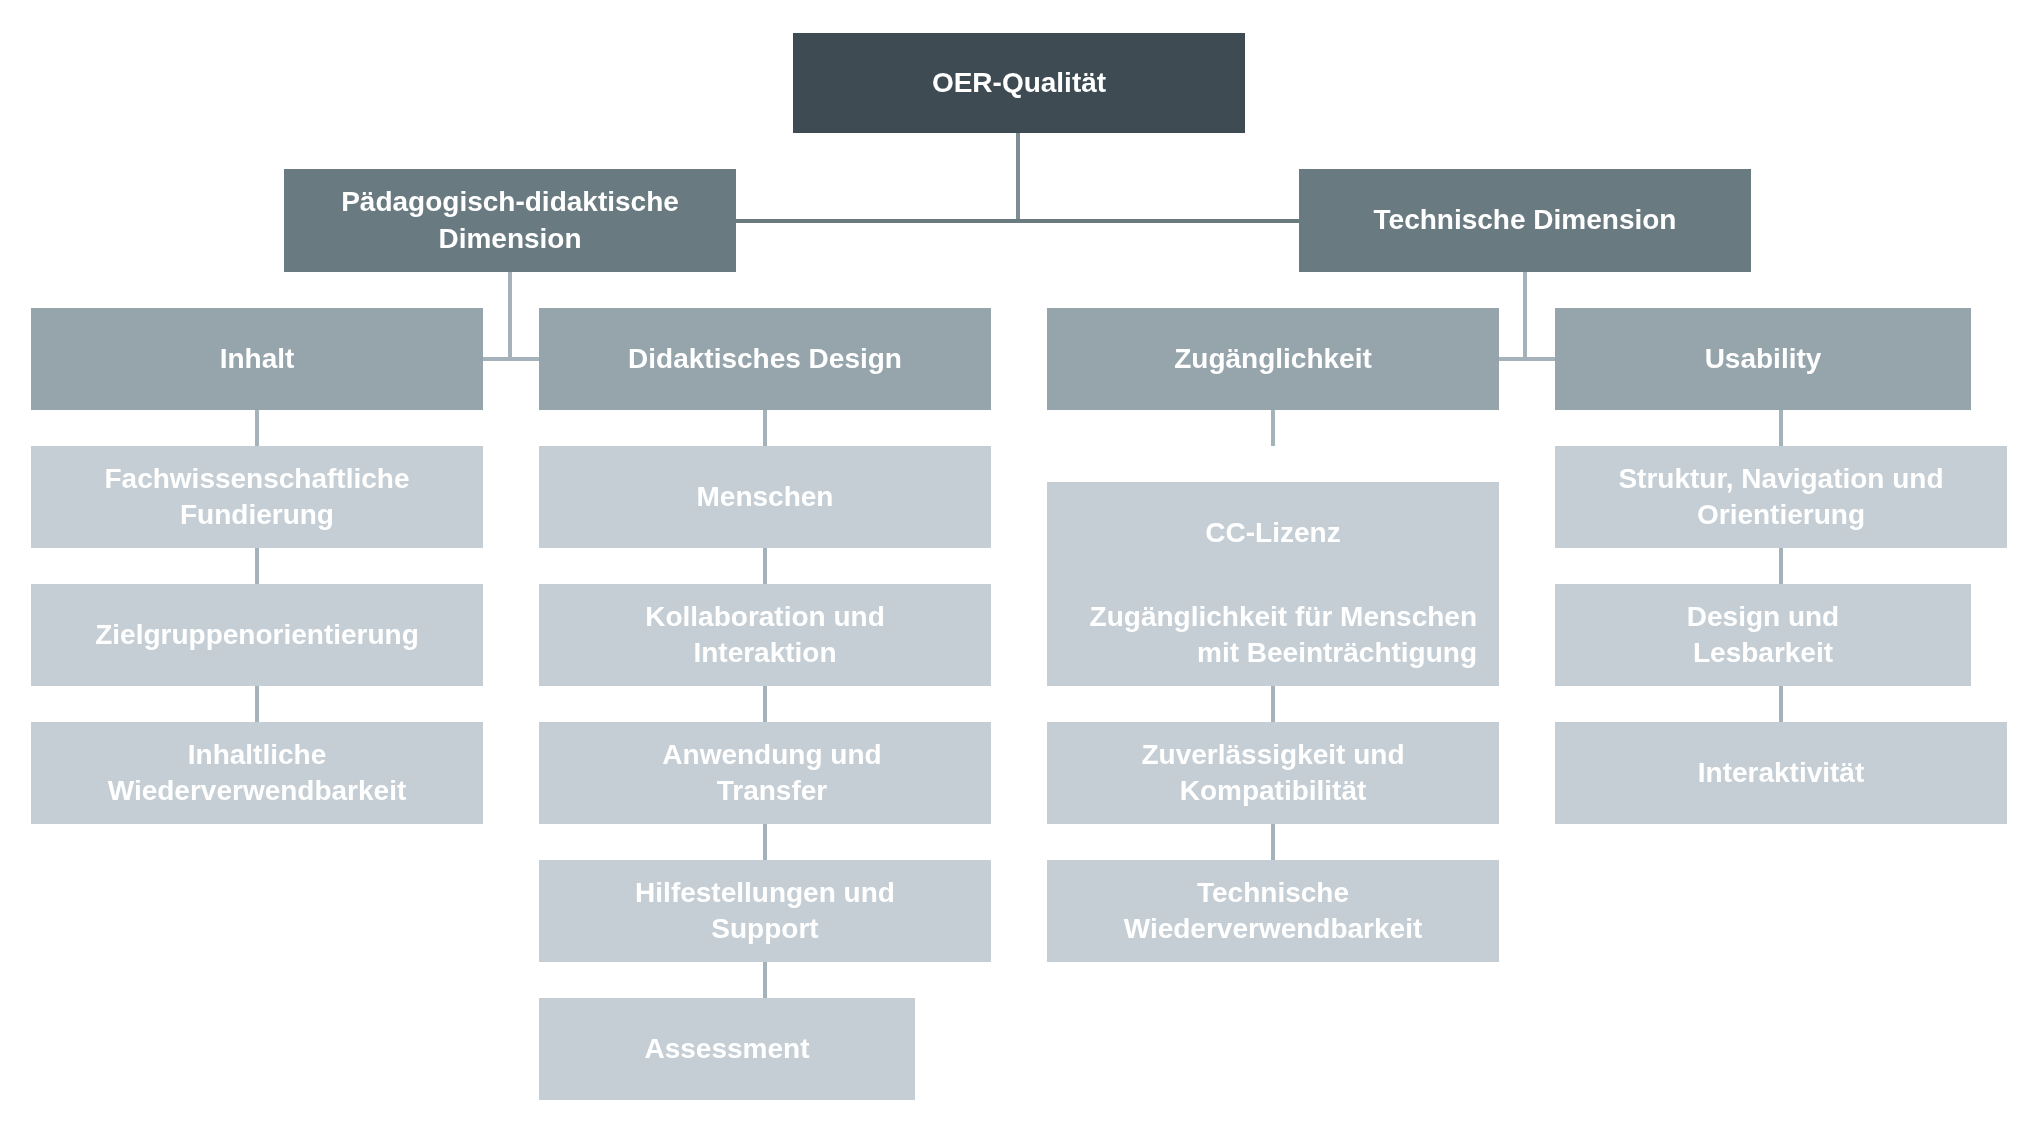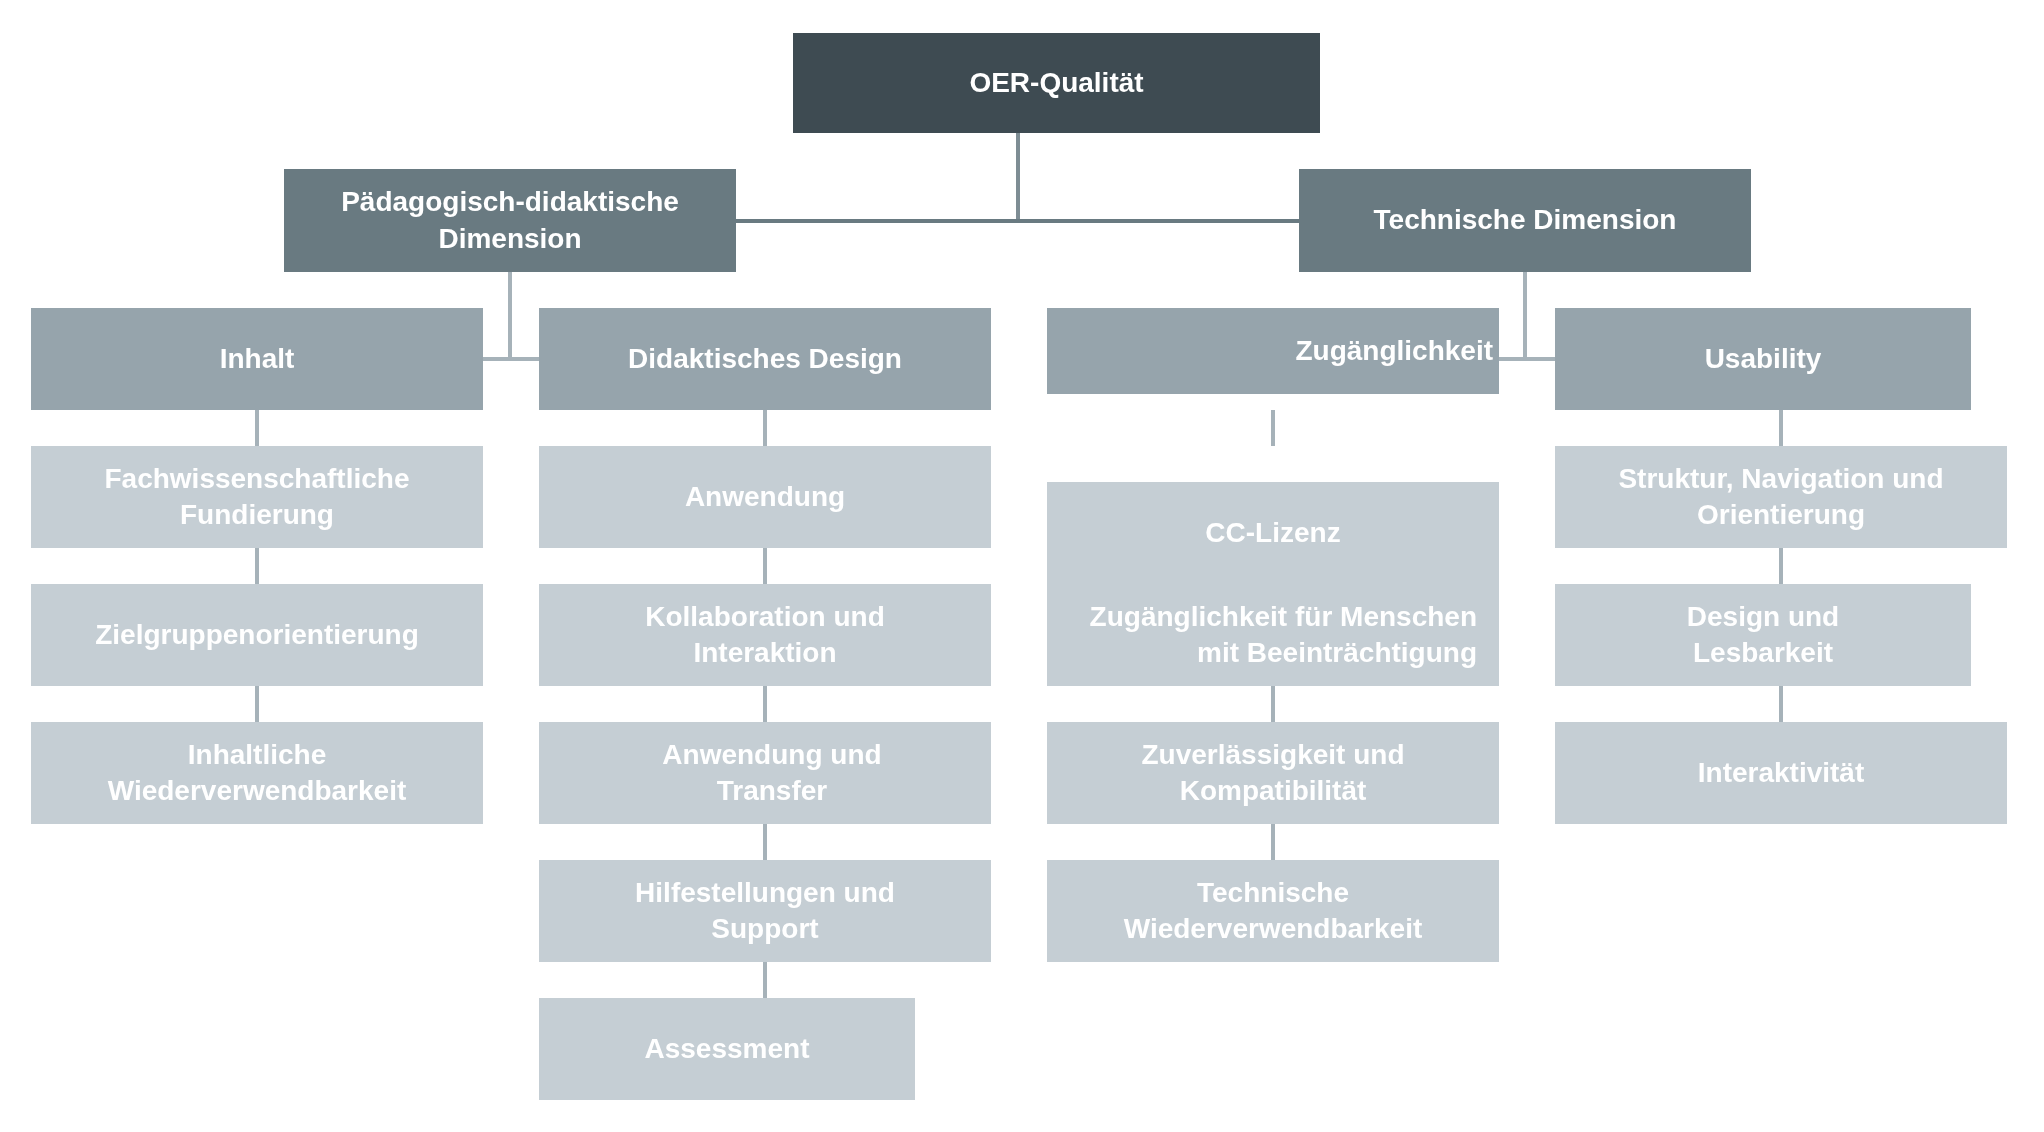--- a/index.html
+++ b/index.html
@@ -77,21 +77,21 @@
 
   <div class="conn v" style="left:1271px; top:410px; height:36px;"></div>
   <div class="conn v" style="left:1271px; top:548px; height:36px;"></div>
   <div class="conn v" style="left:1271px; top:686px; height:36px;"></div>
   <div class="conn v" style="left:1271px; top:824px; height:36px;"></div>
 
   <div class="conn v" style="left:1779px; top:410px; height:36px;"></div>
   <div class="conn v" style="left:1779px; top:548px; height:36px;"></div>
   <div class="conn v" style="left:1779px; top:686px; height:36px;"></div>
 
-  <div class="node root" style="left:793px; top:33px; width:527px; height:100px;">
+  <div class="node root" style="left:793px; top:33px; width:452px; height:100px;">
     <span class="label">OER-Qualität</span>
   </div>
 
   <div class="node dim" style="left:284px; top:169px; width:452px; height:103px;">
     <span class="label">Pädagogisch-didaktische
 Dimension</span>
   </div>
   <div class="node dim" style="left:1299px; top:169px; width:452px; height:103px;">
     <span class="label">Technische Dimension</span>
   </div>
@@ -108,39 +108,39 @@
   </div>
   <div class="node item" style="left:31px; top:722px; width:452px; height:102px;">
     <span class="label">Inhaltliche
 Wiederverwendbarkeit</span>
   </div>
 
   <div class="node cat" style="left:539px; top:308px; width:452px; height:102px;">
     <span class="label">Didaktisches Design</span>
   </div>
   <div class="node item" style="left:539px; top:446px; width:452px; height:102px;">
-    <span class="label">Anwendung</span>
+    <span class="label">Menschen</span>
   </div>
   <div class="node item" style="left:539px; top:584px; width:452px; height:102px;">
     <span class="label">Kollaboration und
 Interaktion</span>
   </div>
   <div class="node item" style="left:539px; top:722px; width:452px; height:102px;padding-left:20px;">
     <span class="label">Anwendung und
 Transfer</span>
   </div>
   <div class="node item" style="left:539px; top:860px; width:452px; height:102px;">
     <span class="label">Hilfestellungen und
 Support</span>
   </div>
   <div class="node item" style="left:539px; top:998px; width:376px; height:102px;">
     <span class="label">Assessment</span>
   </div>
 
-  <div class="node cat" style="left:1047px; top:308px; width:452px; height:86px;justify-content:flex-end;">
+  <div class="node cat" style="left:1047px; top:308px; width:452px; height:102px;">
     <span class="label">Zugänglichkeit</span>
   </div>
   <div class="node item" style="left:1047px; top:446px; width:452px; height:102px;margin-top:36px;">
     <span class="label">CC-Lizenz</span>
   </div>
   <div class="node item align-right" style="left:1047px; top:584px; width:452px; height:102px;">
     <span class="label">Zugänglichkeit für Menschen
 mit Beeinträchtigung</span>
   </div>
   <div class="node item" style="left:1047px; top:722px; width:452px; height:102px;">

